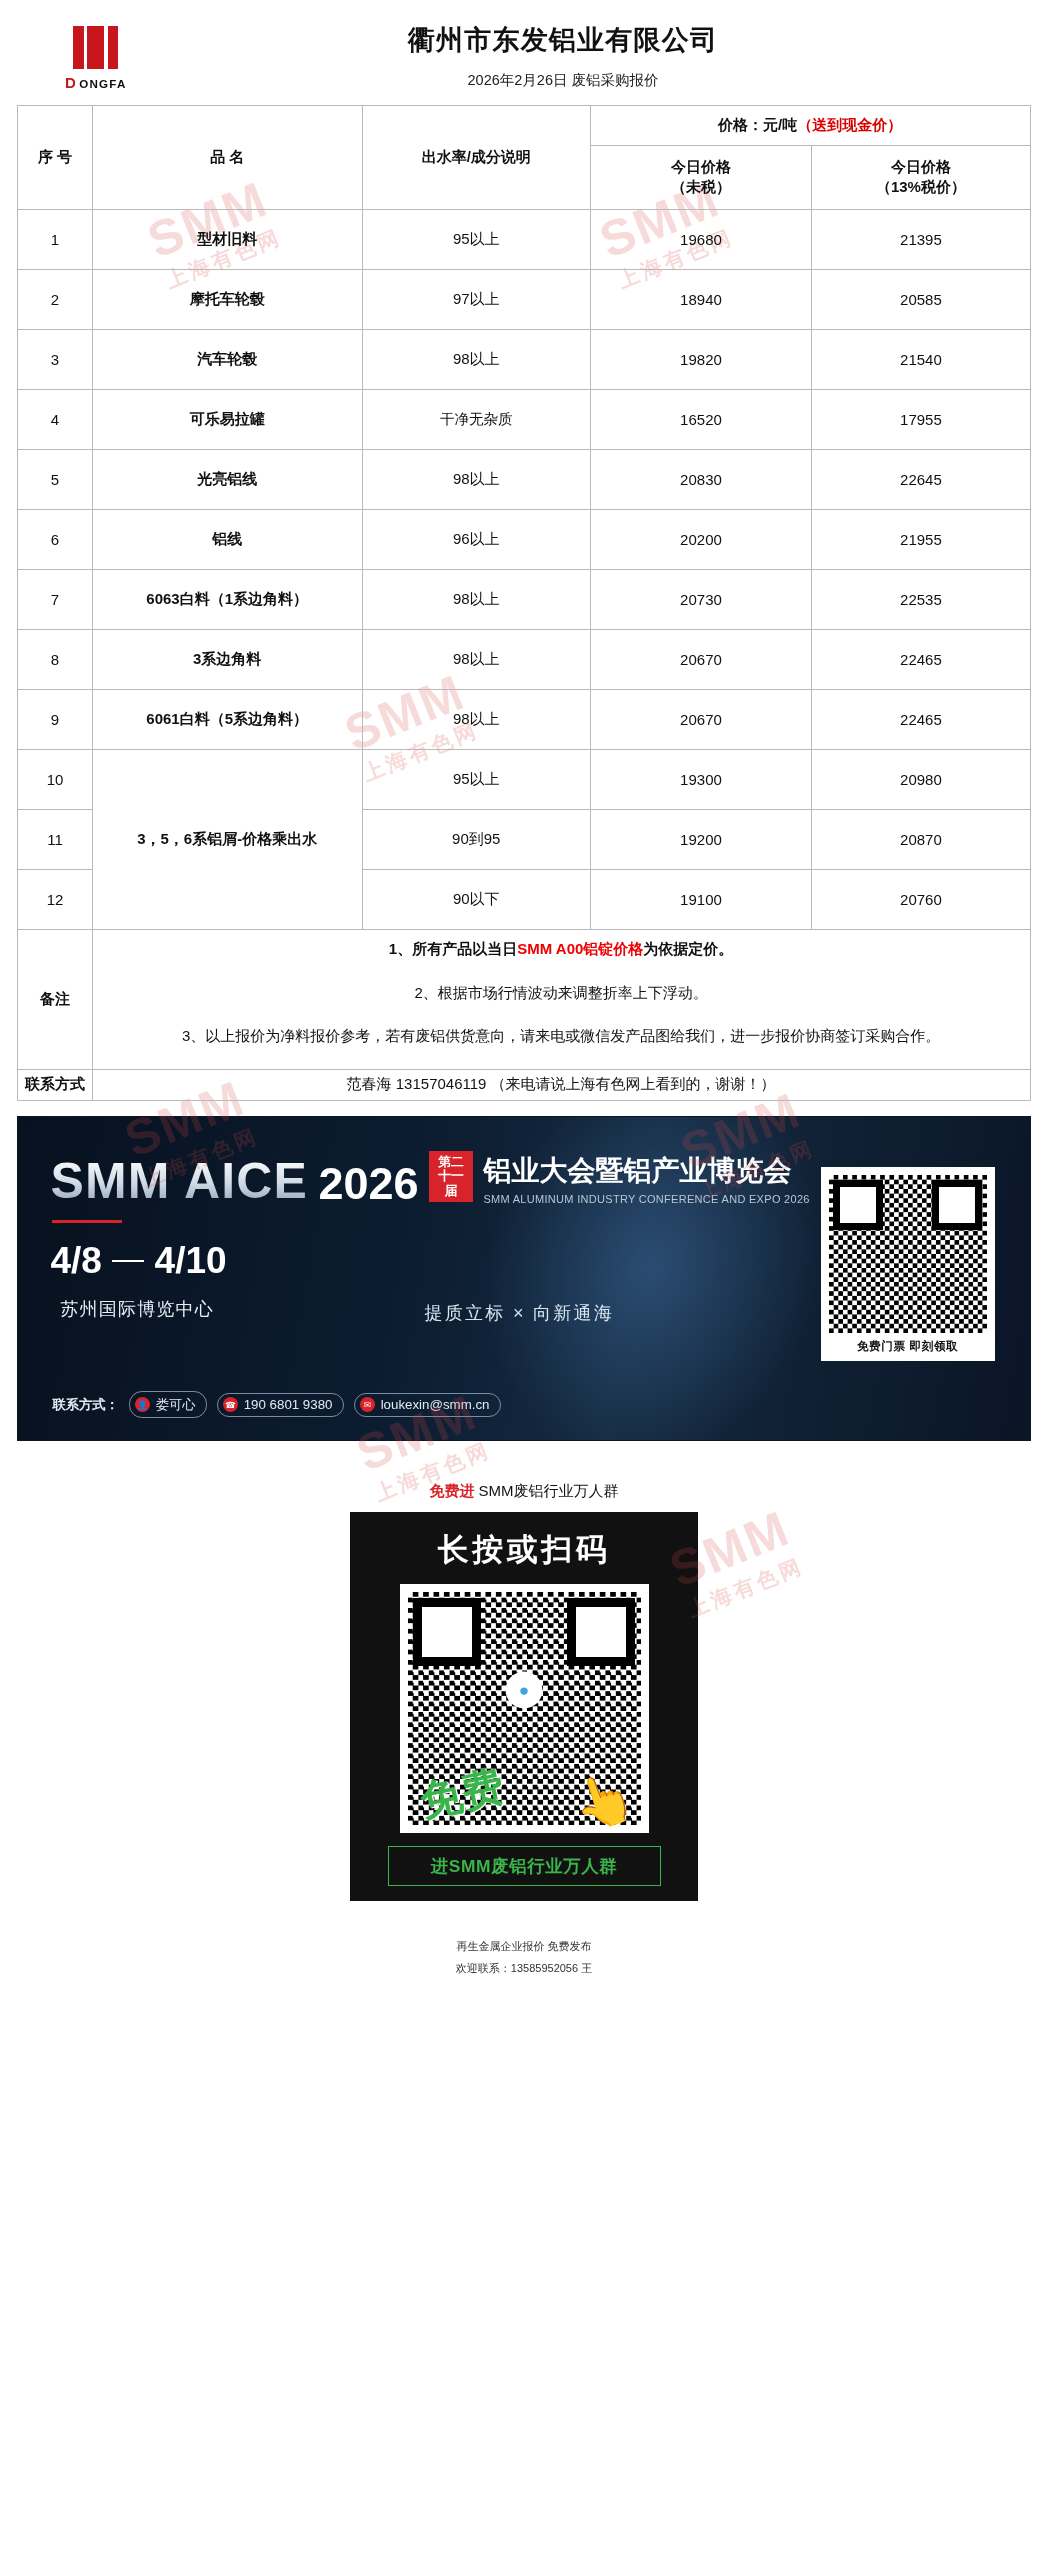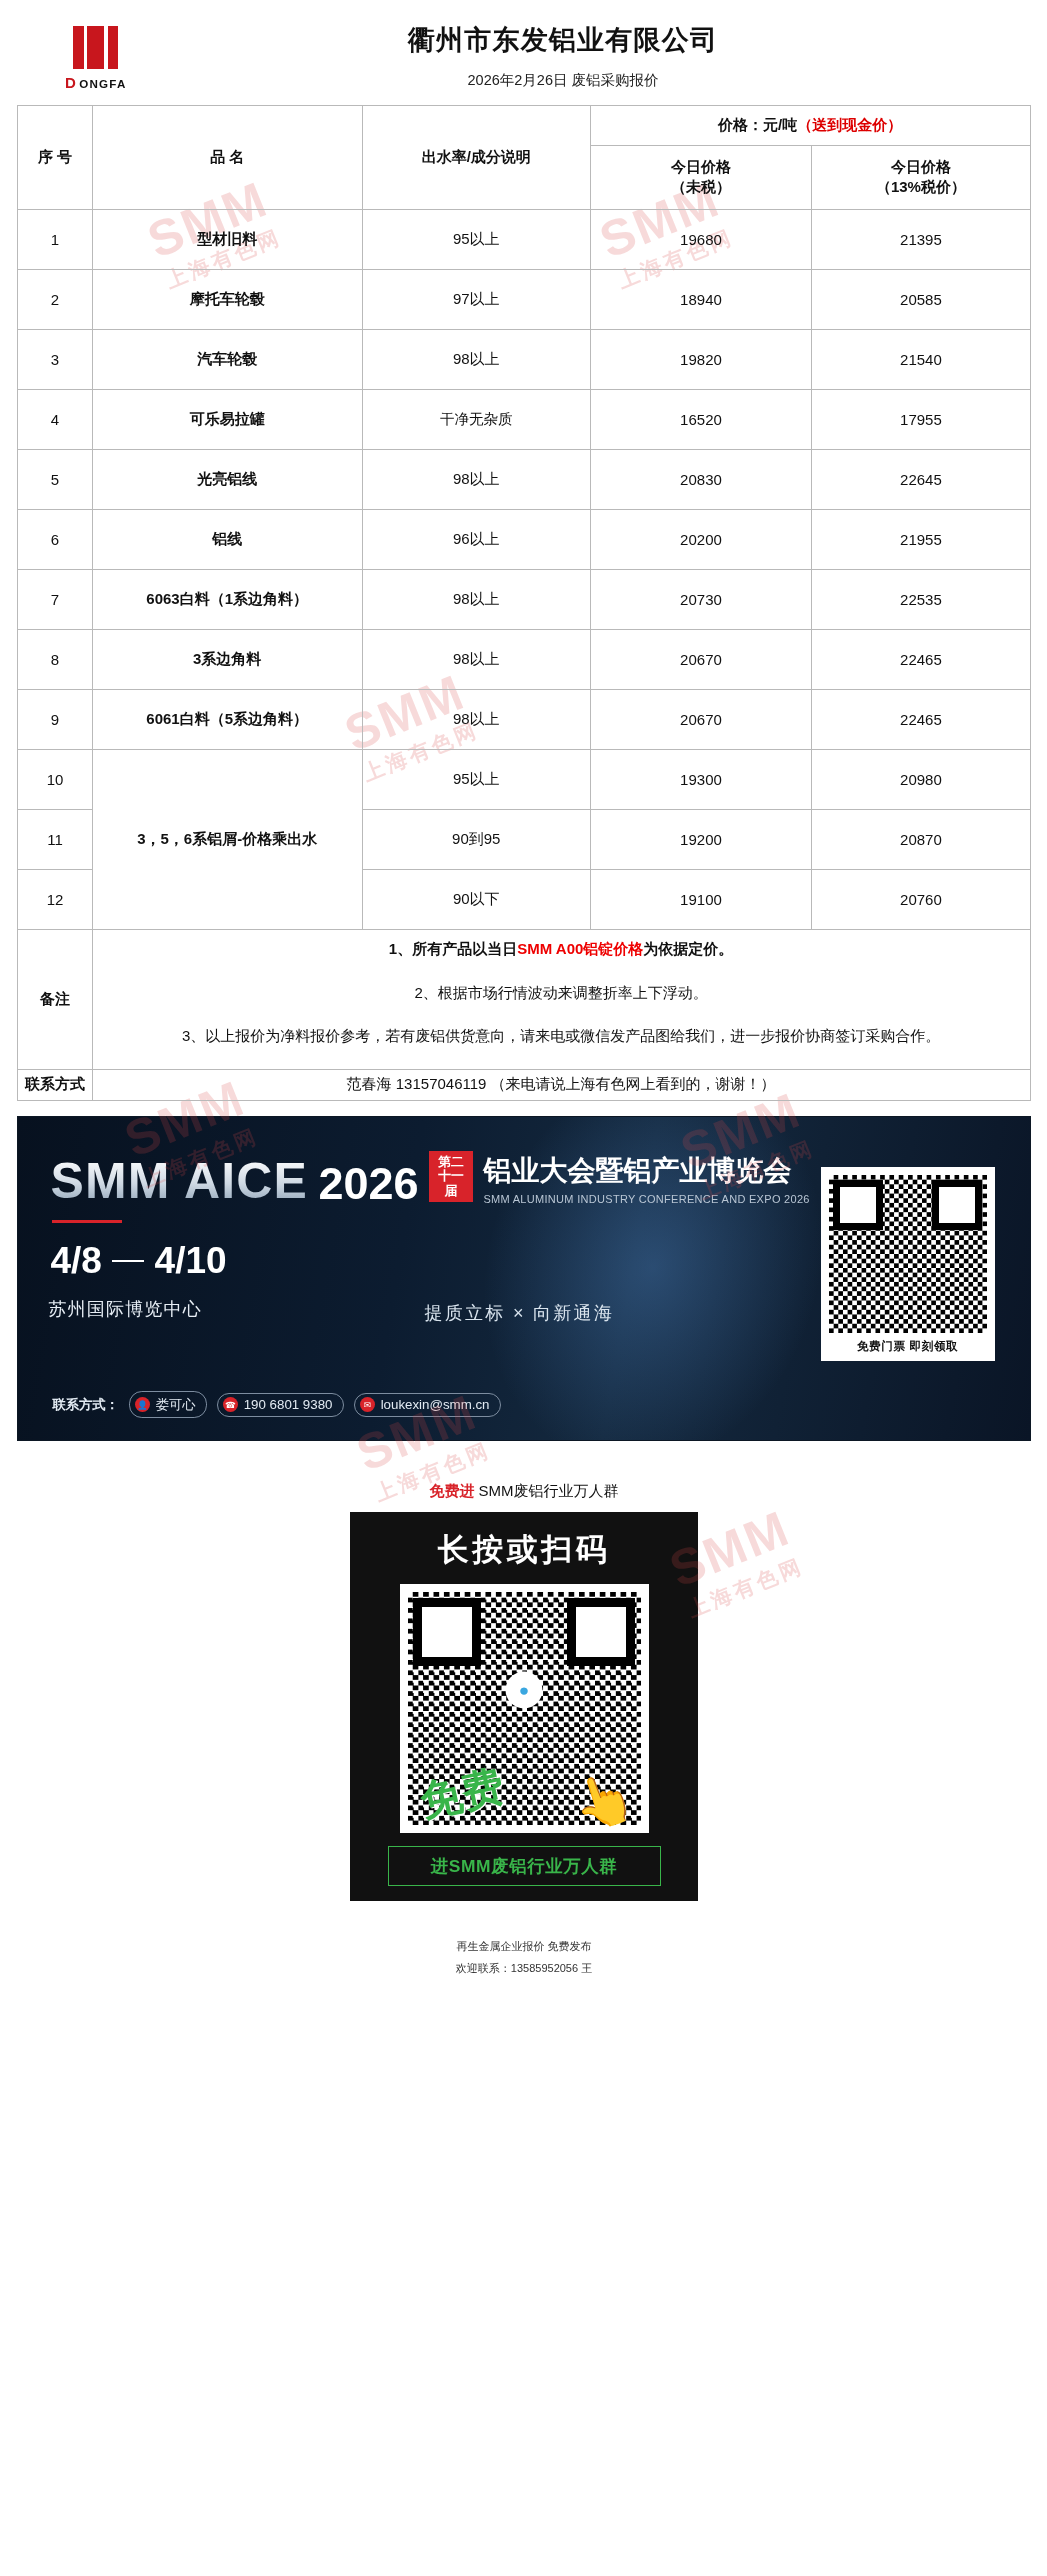--- a/index.html
+++ b/index.html
@@ -238,21 +238,21 @@
     font-size: 37px;
     font-weight: bold;
     color: #fff;
     display: flex;
     align-items: center;
     gap: 10.4px;
   }
   .dash { display:inline-block; width: 32px; height: 2.3px; background: #fff; }
   .banner-venue {
     position: absolute;
-    left: 30px; top: 180px;
+    left: 42px; top: 180px;
     font-size: 18px;
     color: #e7eef5;
     letter-spacing: 1.2px;
   }
   .banner-slogan {
     position: absolute;
     left: 406px; top: 184px;
     font-size: 18px;
     color: #d9e4ee;
     letter-spacing: 2.3px;

